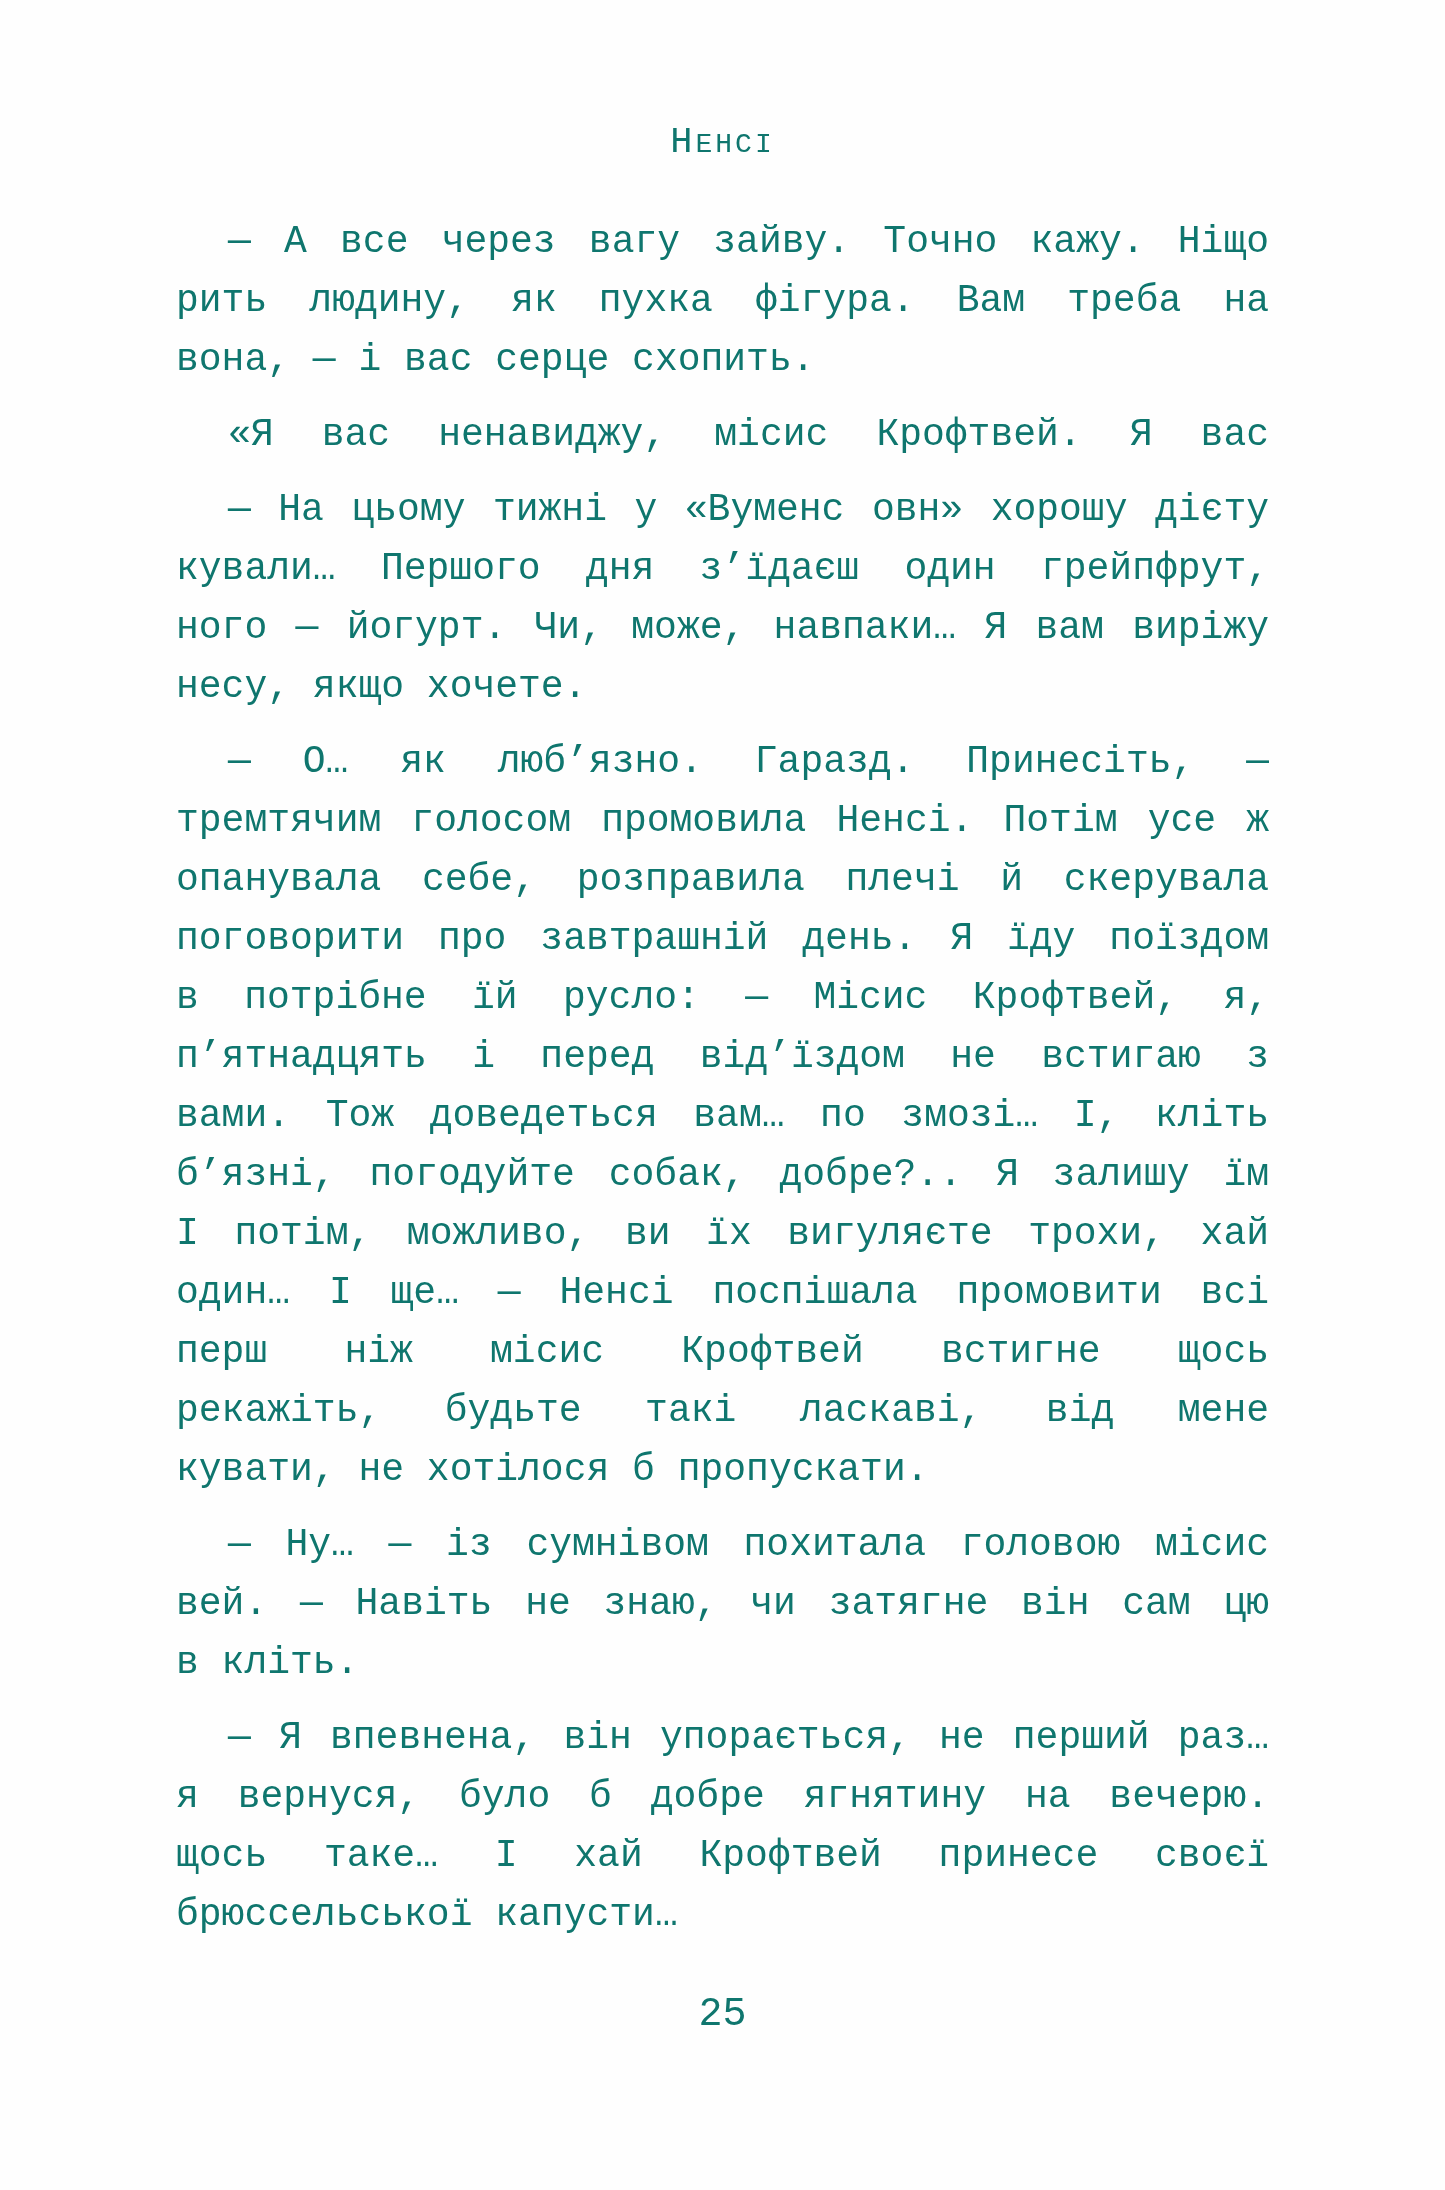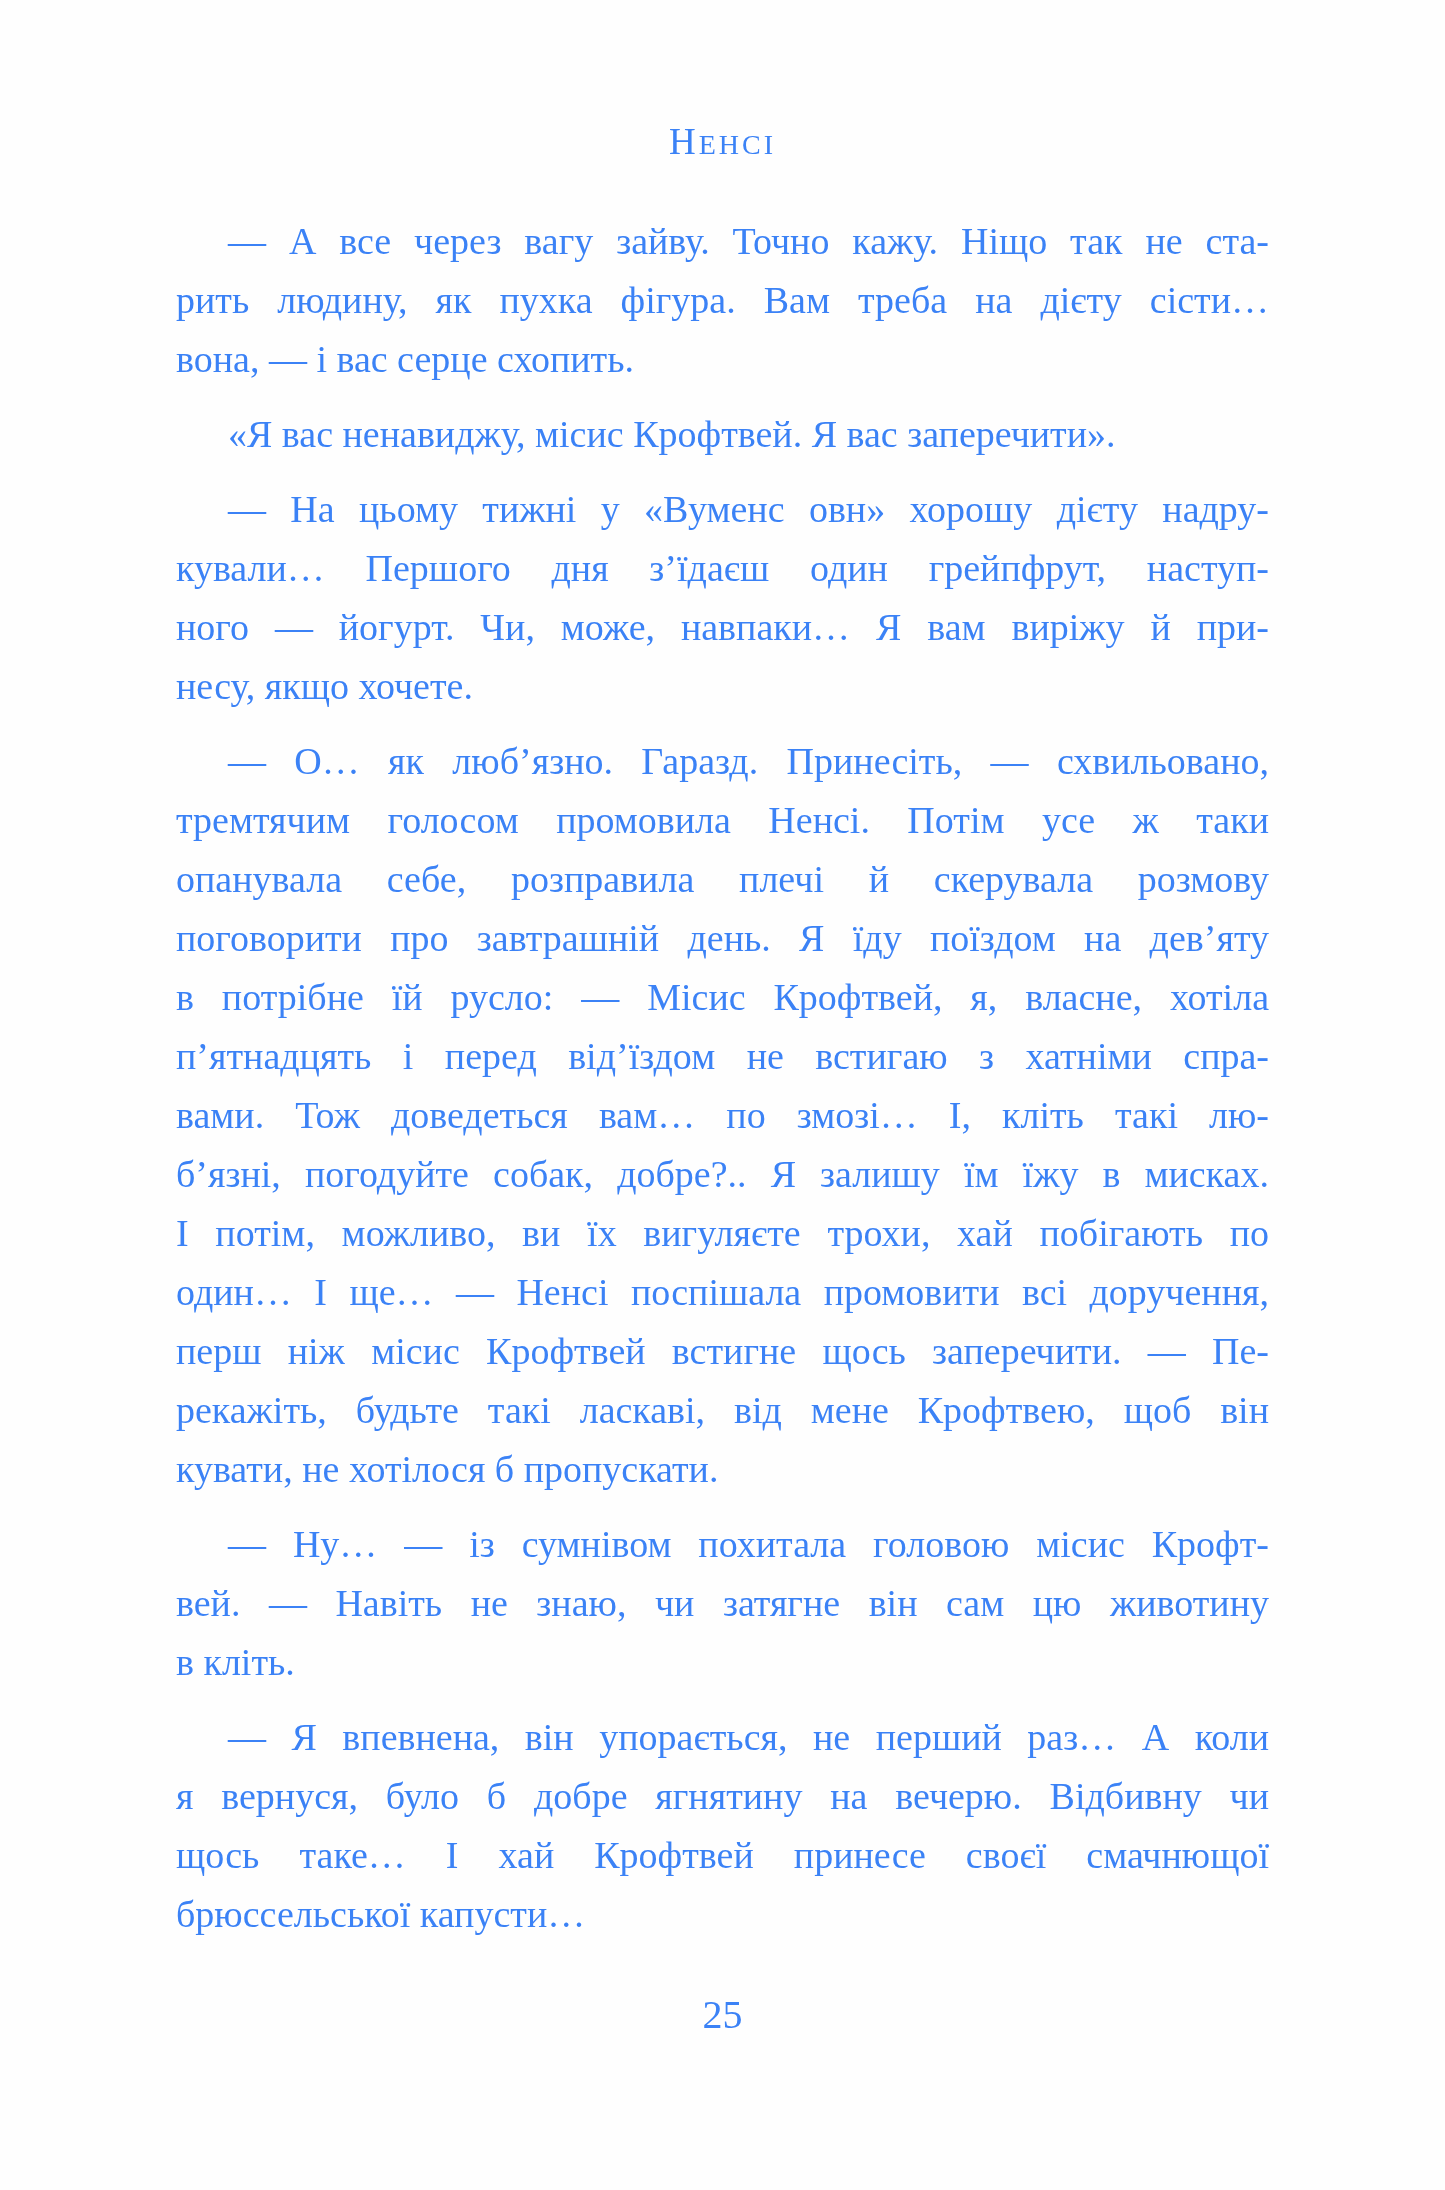--- a/index.html
+++ b/index.html
@@ -5,22 +5,22 @@
   html, body {
     margin: 0;
     padding: 0;
     background: #ffffff;
   }
   .page {
     position: relative;
     width: 1445px;
     height: 2190px;
     background: #fefefe;
-    color: #3b82f6;
-    font-family: Liberation Serif, serif;
+    color: #0f766e;
+    font-family: Liberation Mono, monospace;
     overflow: hidden;
     box-sizing: border-box;
   }
   .text-block {
     position: absolute;
     left: 160px;
     top: 118px;
     width: 1125px;
   }
   .running-header {

